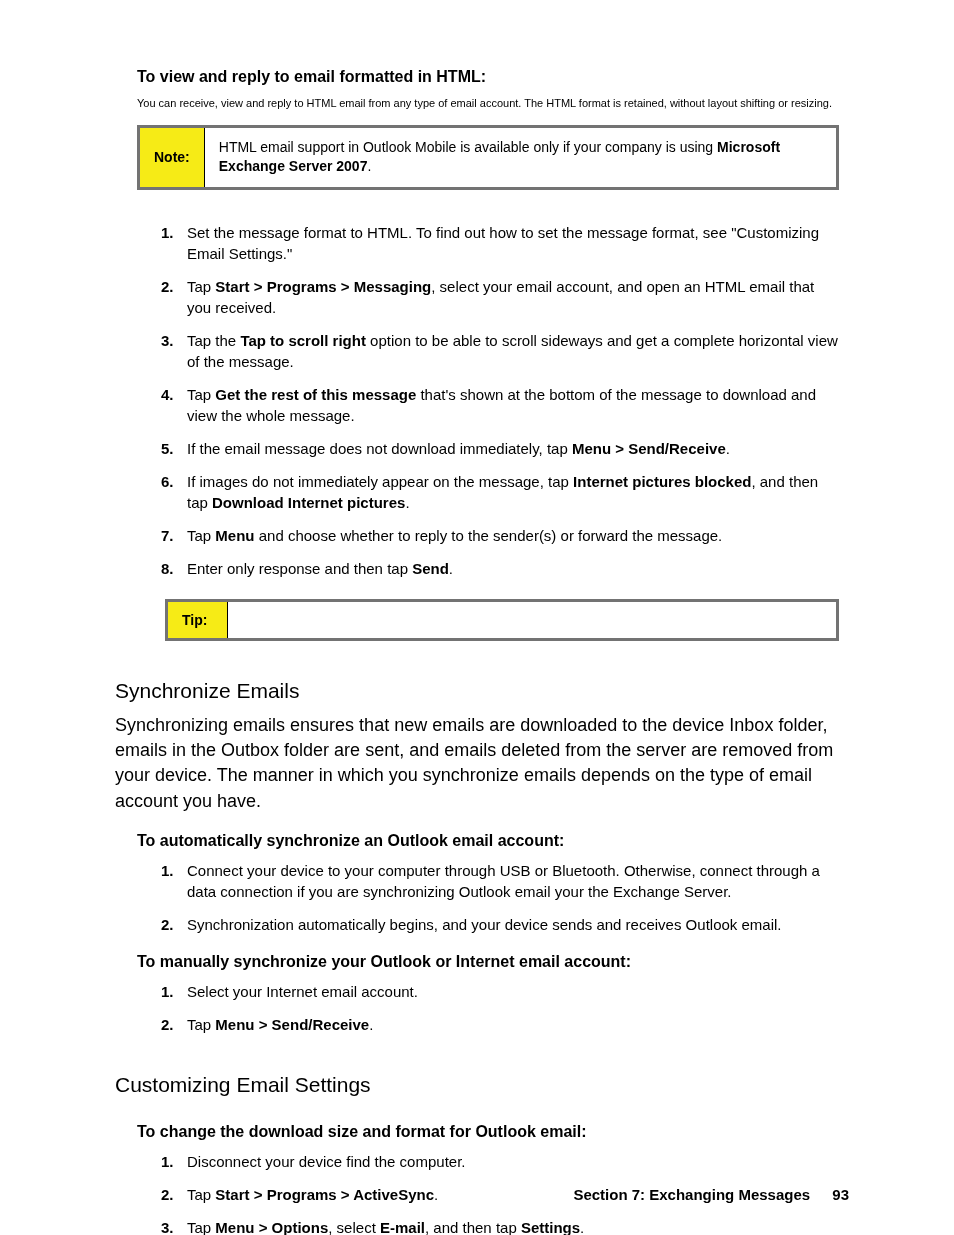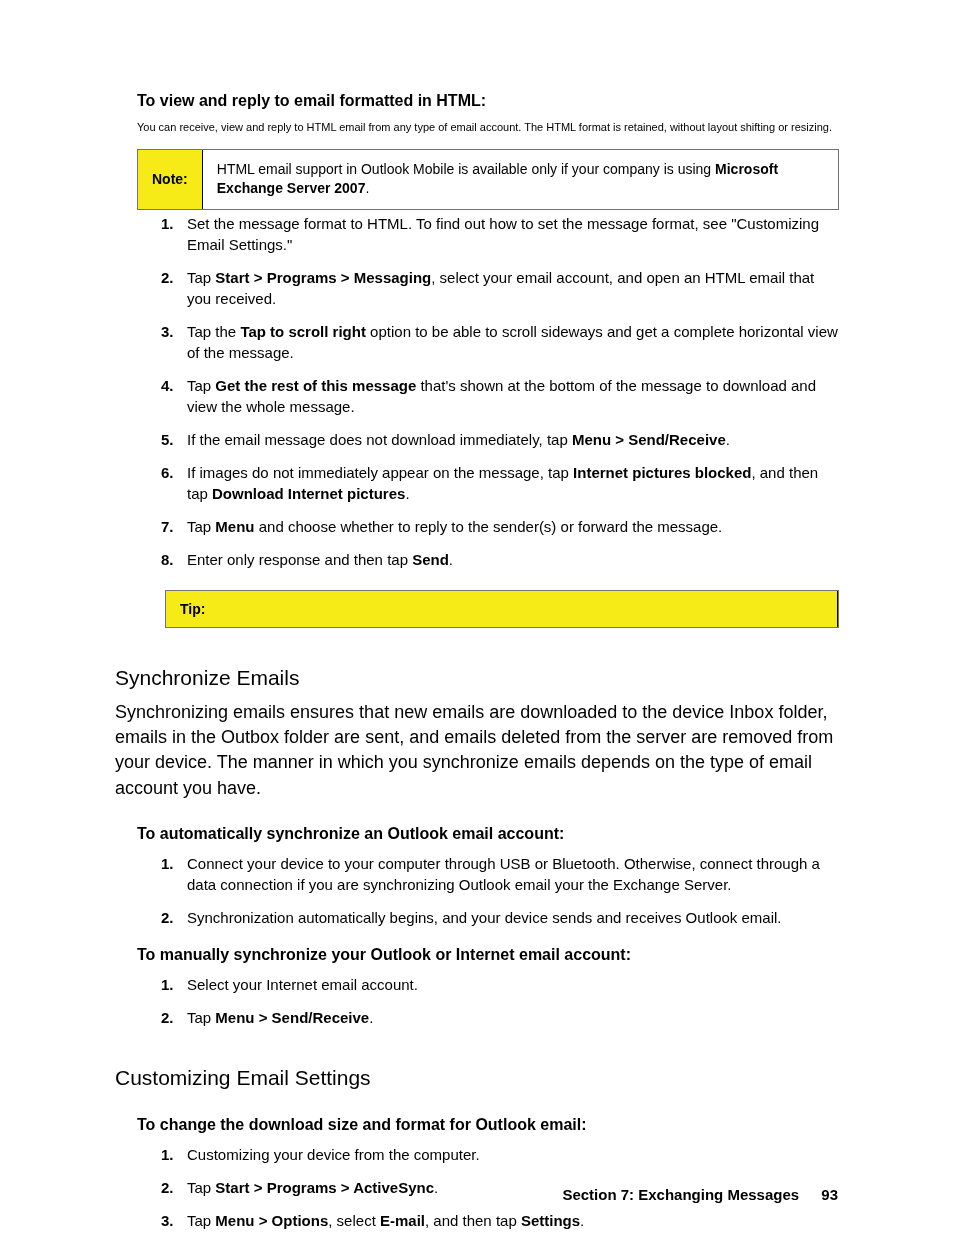--- a/index.html
+++ b/index.html
@@ -14,33 +14,32 @@
       width: 954px;
       height: 1235px;
       padding: 68px 115px 60px 115px;
       position: relative;
     }
     .section-heading {
       font-weight: bold;
       font-size: 16px;
       margin-bottom: 10px;
       margin-left: 22px;
-      margin-top: 24px;
     }
     .body-text {
       font-size: 11px;
       line-height: 1.35;
       margin-left: 22px;
       margin-bottom: 14px;
     }
     .callout-box {
-      border: 1px solid #737373;
+      border: 3px solid #737373;
       display: flex;
       margin-left: 22px;
-      margin-bottom: 3px;
+      margin-bottom: 32px;
       margin-top: 4px;
     }
     .callout-label {
       background: #f6eb16;
       font-weight: bold;
       font-size: 14px;
       padding: 10px 14px;
       display: flex;
       align-items: center;
       border-right: 1px solid #000;
@@ -78,21 +77,21 @@
       margin-bottom: 10px;
     }
     .body-flush {
       font-size: 18px;
       line-height: 1.4;
       margin-bottom: 18px;
     }
     .footer {
       position: absolute;
       bottom: 32px;
-      right: 116px;
+      right: 105px;
       font-size: 15px;
       font-weight: bold;
       margin-left: 18px;
     }
     .footer-num {
       margin-left: 18px;
     }
   </style>
 </head>
 <body>
@@ -111,21 +110,21 @@
   <li><span>Set the message format to HTML. To find out how to set the message format, see "Customizing Email Settings."</span></li>
   <li><span>Tap </span><b>Start &gt; Programs &gt; Messaging</b><span>, select your email account, and open an HTML email that you received.</span></li>
   <li><span>Tap the </span><b>Tap to scroll right</b><span> option to be able to scroll sideways and get a complete horizontal view of the message.</span></li>
   <li><span>Tap </span><b>Get the rest of this message</b><span> that's shown at the bottom of the message to download and view the whole message.</span></li>
   <li><span>If the email message does not download immediately, tap </span><b>Menu &gt; Send/Receive</b><span>.</span></li>
   <li><span>If images do not immediately appear on the message, tap </span><b>Internet pictures blocked</b><span>, and then tap </span><b>Download Internet pictures</b><span>.</span></li>
   <li><span>Tap </span><b>Menu</b><span> and choose whether to reply to the sender(s) or forward the message.</span></li>
   <li><span>Enter only response and then tap </span><b>Send</b><span>.</span></li>
 </ol>
 
-<div class="callout-box" style="margin-top:20px; margin-left:50px;flex-direction:column;">
+<div class="callout-box" style="margin-top:20px; margin-left:50px;">
   <div class="callout-label">Tip:</div>
 </div>
 
 <div class="h2-heading">Synchronize Emails</div>
 <div class="body-flush">Synchronizing emails ensures that new emails are downloaded to the device Inbox folder, emails in the Outbox folder are sent, and emails deleted from the server are removed from your device. The manner in which you synchronize emails depends on the type of email account you have.</div>
 
 <div class="section-heading">To automatically synchronize an Outlook email account:</div>
 <ol class="numbered">
   <li><span>Connect your device to your computer through USB or Bluetooth. Otherwise, connect through a data connection if you are synchronizing Outlook email your the Exchange Server.</span></li>
   <li><span>Synchronization automatically begins, and your device sends and receives Outlook email.</span></li>
@@ -133,21 +132,21 @@
 
 <div class="section-heading" style="margin-top:18px;">To manually synchronize your Outlook or Internet email account:</div>
 <ol class="numbered">
   <li><span>Select your Internet email account.</span></li>
   <li><span>Tap </span><b>Menu &gt; Send/Receive</b><span>.</span></li>
 </ol>
 
 <div class="h2-heading">Customizing Email Settings</div>
 <div class="section-heading" style="margin-top:26px;">To change the download size and format for Outlook email:</div>
 <ol class="numbered">
-  <li><span>Customizing your device from the computer.</span></li>
+  <li><span>Disconnect your device find the computer.</span></li>
   <li><span>Tap </span><b>Start &gt; Programs &gt; ActiveSync</b><span>.</span></li>
   <li><span>Tap </span><b>Menu &gt; Options</b><span>, select </span><b>E-mail</b><span>, and then tap </span><b>Settings</b><span>.</span></li>
 </ol>
 
 <div class="footer">
   <span>Section 7: Exchanging Messages</span>
   <span class="footer-num">93</span>
 </div>
 
 </body></html>

